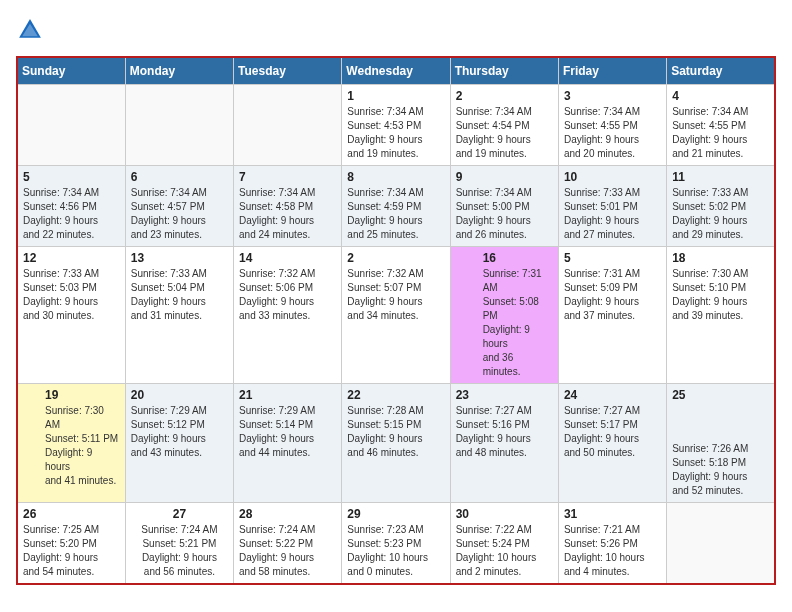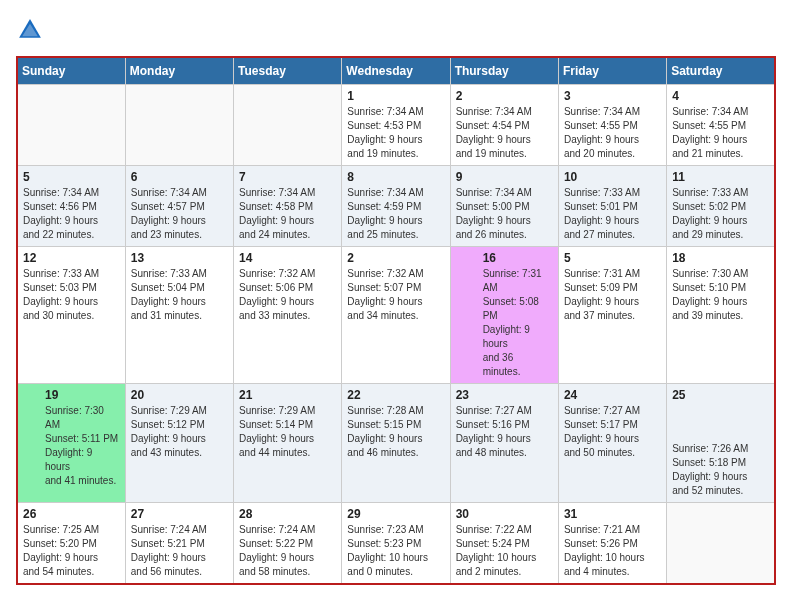--- a/index.html
+++ b/index.html
@@ -253,21 +253,21 @@
         </td>
         <td style="background: rgb(255, 255, 255);">
           <span class="day-num">18</span>
           <div class="day-info" style="white-space: pre-line;">Sunrise: 7:30 AM
 Sunset: 5:10 PM
 Daylight: 9 hours
 and 39 minutes.</div>
         </td>
       </tr>
       <tr>
-        <td style="background: #86efac; padding-left: 27px;">
+        <td style="background: #fef9c3; padding-left: 27px;">
           <span class="day-num">19</span>
           <div class="day-info" style="white-space: pre-line;">Sunrise: 7:30 AM
 Sunset: 5:11 PM
 Daylight: 9 hours
 and 41 minutes.</div>
         </td>
         <td style="background: rgb(237, 242, 247);">
           <span class="day-num">20</span>
           <div class="day-info" style="white-space: pre-line;">Sunrise: 7:29 AM
 Sunset: 5:12 PM
@@ -311,21 +311,21 @@
         </td>
       </tr>
       <tr>
         <td style="background: rgb(255, 255, 255);">
           <span class="day-num">26</span>
           <div class="day-info" style="white-space: pre-line;">Sunrise: 7:25 AM
 Sunset: 5:20 PM
 Daylight: 9 hours
 and 54 minutes.</div>
         </td>
-        <td style="background: rgb(255, 255, 255);">
+        <td style="background: rgb(255, 255, 255); text-align: center;">
           <span class="day-num">27</span>
           <div class="day-info" style="white-space: pre-line;">Sunrise: 7:24 AM
 Sunset: 5:21 PM
 Daylight: 9 hours
 and 56 minutes.</div>
         </td>
         <td style="background: rgb(255, 255, 255);">
           <span class="day-num">28</span>
           <div class="day-info" style="white-space: pre-line;">Sunrise: 7:24 AM
 Sunset: 5:22 PM

